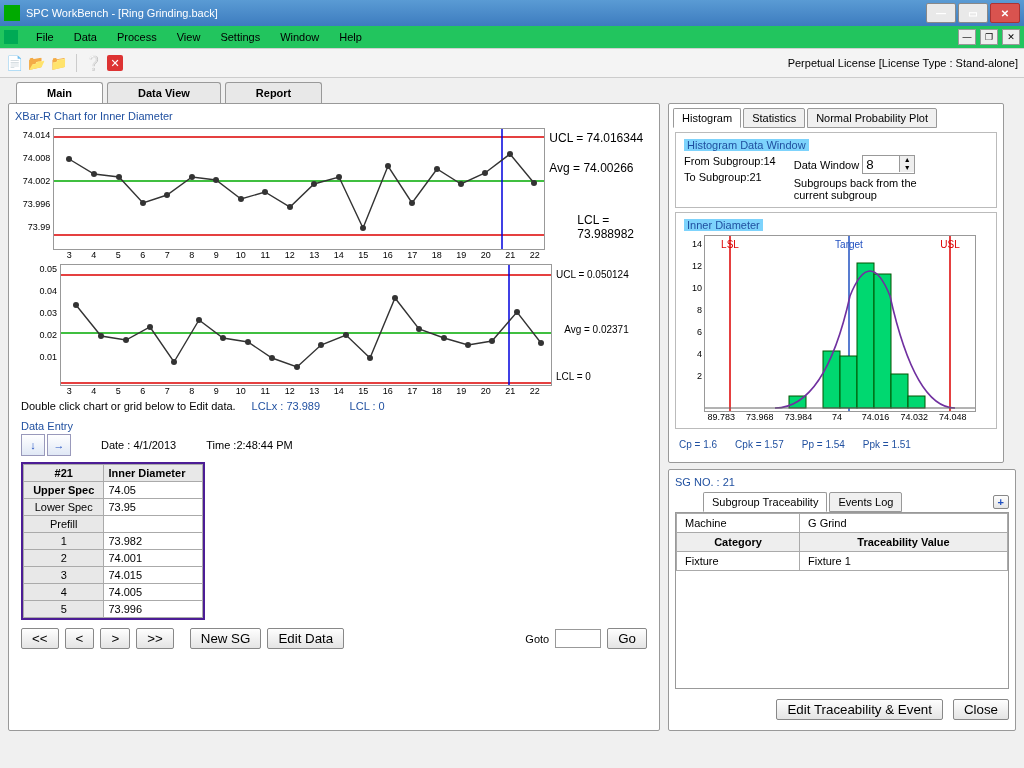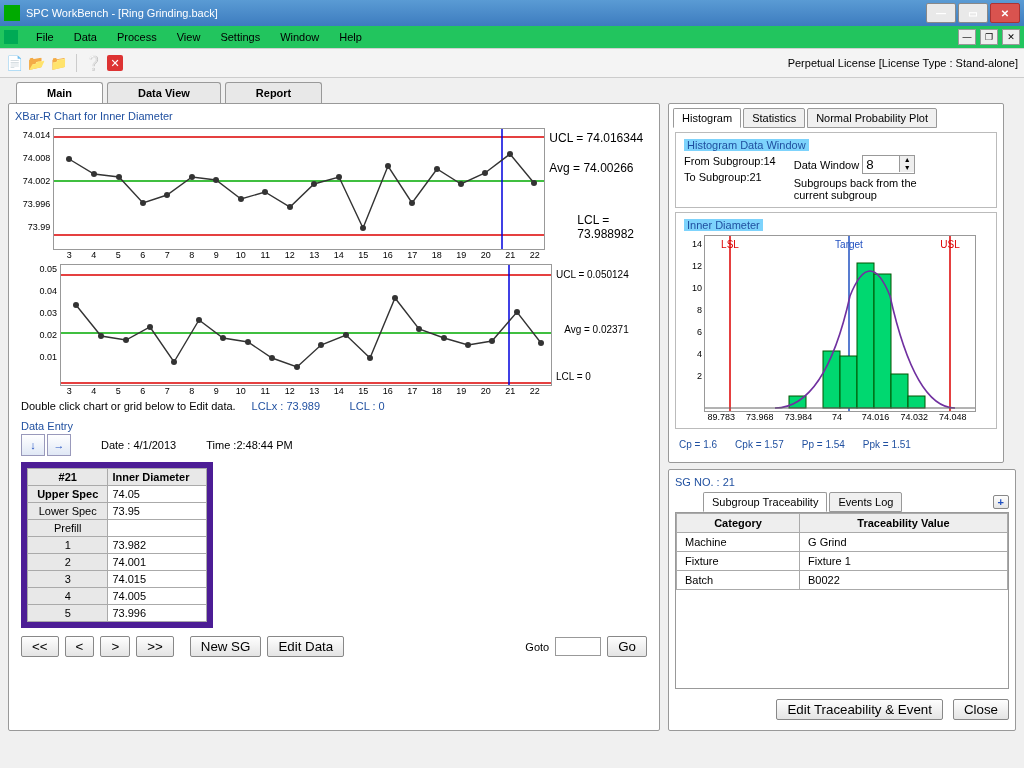--- a/index.html
+++ b/index.html
@@ -27,21 +27,21 @@
 .chart-box { margin:4px 12px; position:relative; }
 .chart-frame { border:1px solid #999; background:#fff; position:relative; }
 svg { display:block; }
 .ctl-row { display:flex; align-items:center; padding:4px 12px; gap:8px; }
 .blue { color:#2050a0; }
 .nav-btns { display:flex; gap:4px; margin-left:auto; }
 .nav-btn { width:26px;height:22px;border:1px solid #99b;background:linear-gradient(#fff,#dde6f0);border-radius:3px;display:flex;align-items:center;justify-content:center;color:#2050c0;font-size:12px;font-weight:bold; }
 .data-entry { padding:4px 12px 10px; }
 .de-btns { display:flex; gap:2px; }
 .de-btn { width:22px;height:20px;border:1px solid #99b;background:linear-gradient(#fff,#e0e8f5);display:flex;align-items:center;justify-content:center;color:#2050c0;font-weight:bold; }
-.grid { border:6px solid #4c1d95; margin-top:6px; width:180px; }
+.grid { border:2px solid #4c1d95; margin-top:6px; width:180px; }
 .grid table { border-collapse:collapse; width:100%; }
 .grid th, .grid td { border:1px solid #aaa; padding:2px 4px; font-size:11px; }
 .grid th { background:#e8e8e8; font-weight:bold; }
 .rowhdr { background:#e8e8e8; text-align:center; }
 .btn { padding:2px 10px; border:1px solid #888; background:linear-gradient(#fefefe,#e4e4e4); border-radius:2px; }
 .bottom-row { display:flex; gap:6px; margin-top:8px; align-items:center; }
 .mini-tabs { display:flex; }
 .mini-tab { padding:3px 8px; border:1px solid #999; background:#f0f0f0; border-radius:2px 2px 0 0; margin-right:2px; font-size:11px; }
 .mini-tab.active { background:#fff; border-bottom-color:#fff; }
 .fieldset { border:1px solid #bbb; margin:4px 6px; padding:6px 8px; }
@@ -405,34 +405,30 @@
           <div class="mini-tabs">
             <div class="mini-tab active">Subgroup Traceability</div>
             <div class="mini-tab">Events Log</div>
           </div>
           <div class="btn" style="margin-left:auto;padding:0 4px;color:#2050c0;font-weight:bold;">+</div>
         </div>
         <div style="border:1px solid #999;height:175px;background:#fff;">
           <table class="trace-table">
             <tbody>
                 <tr>
+                  <td>Machine</td>
+                  <td>G Grind</td>
+                </tr>
+            <tr>
                   <th>Category</th>
                   <th>Traceability Value</th>
                 </tr>
             <tr>
-                  <td>Machine</td>
-                  <td>G Grind</td>
-                </tr>
-            <tr>
                   <td>Fixture</td>
                   <td>Fixture 1</td>
-                </tr>
-            <tr>
-                  <td>Batch</td>
-                  <td>B0022</td>
                 </tr>
           </tbody>
             </table>
         </div>
         <div style="display:flex;gap:10px;justify-content:flex-end;margin-top:10px;">
           <button class="btn">Edit Traceability &amp; Event</button>
           <button class="btn">Close</button>
         </div>
       </div>
     </div>

